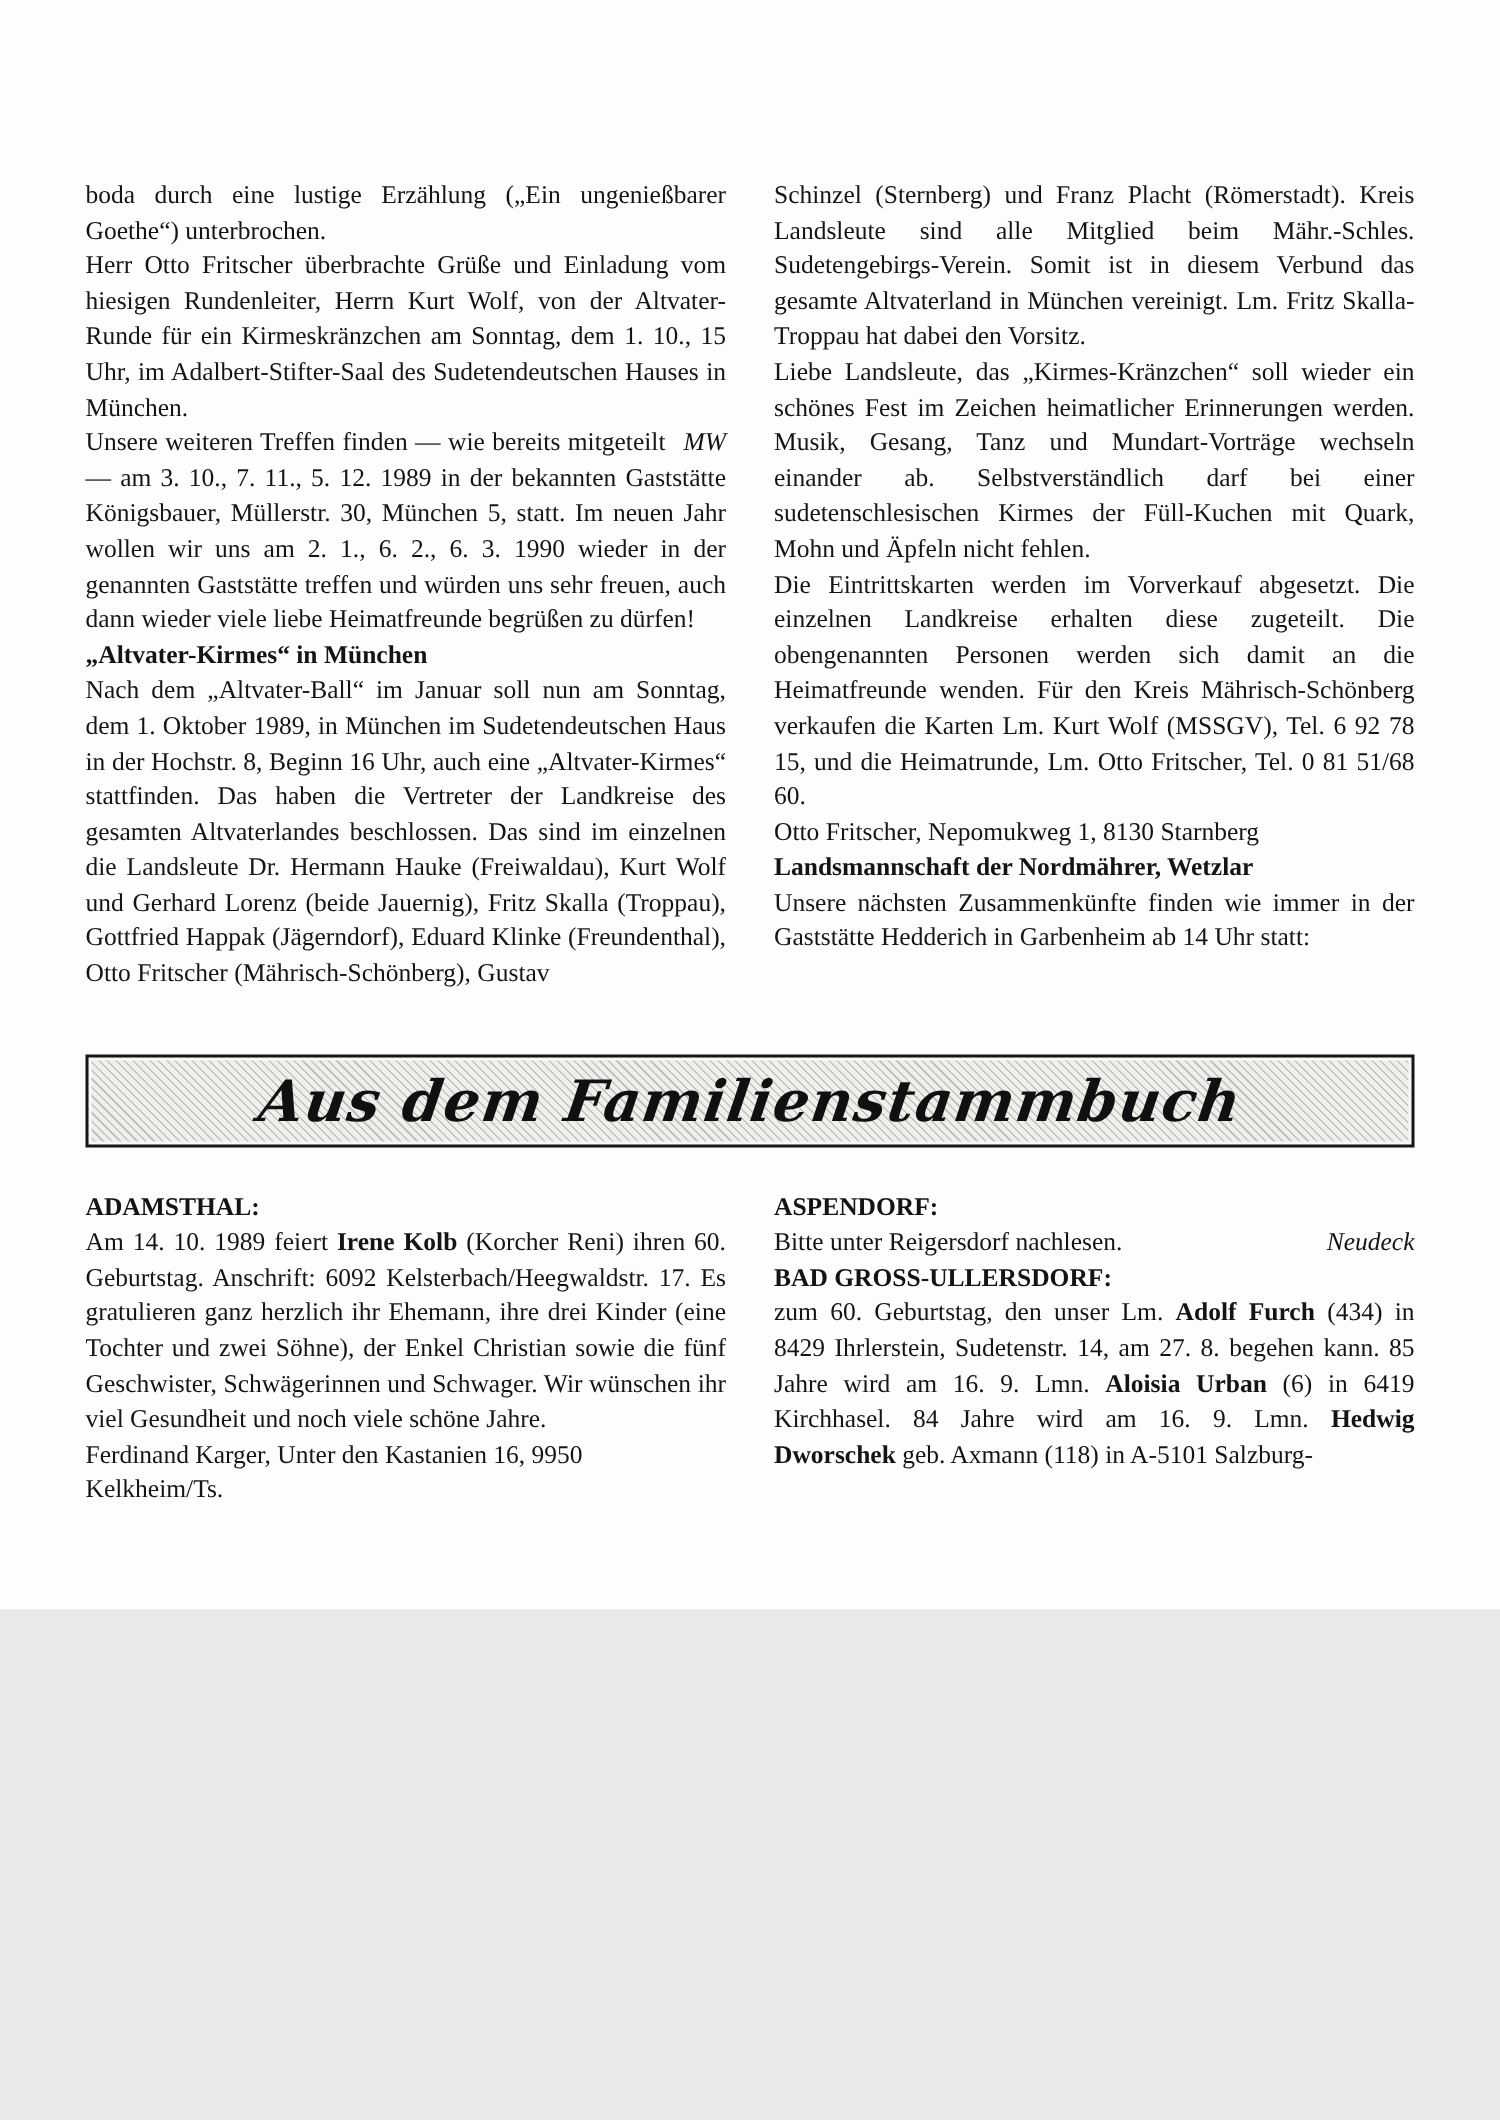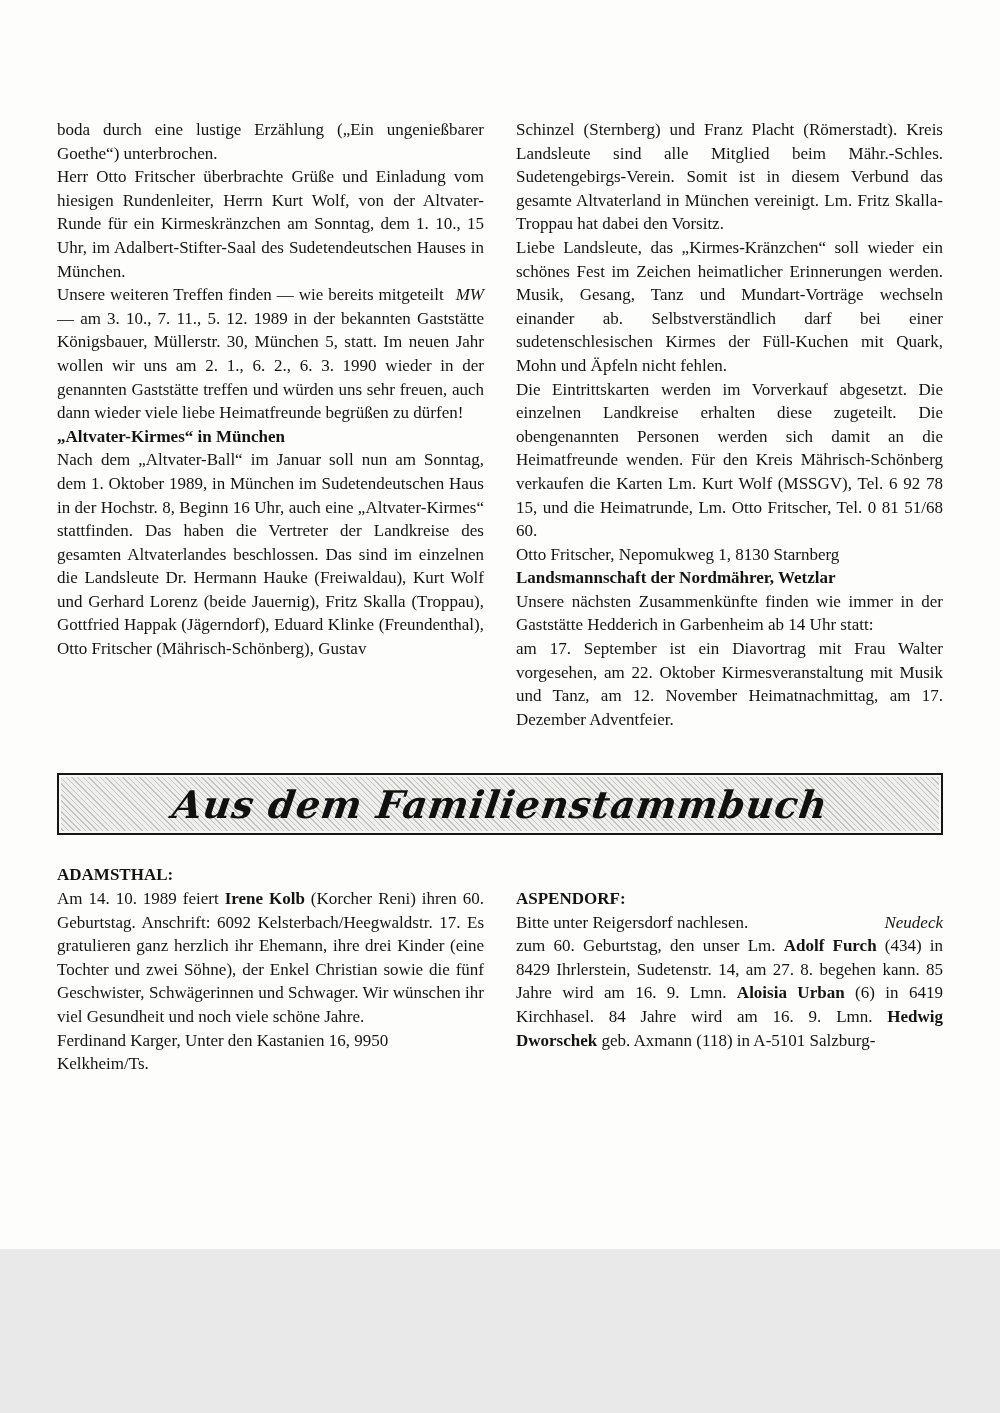--- a/index.html
+++ b/index.html
@@ -1,20 +1,20 @@
 <!DOCTYPE html>
 <html lang="de"><head>
 <meta charset="utf-8">
 <style>
   * { box-sizing: border-box; }
   html, body { margin: 0; padding: 0; background: #e9e9e9; }
   .page {
     position: relative;
     width: 1000px;
-    height: 1249px;
+    height: 1073px;
     margin: 0 auto;
     background: #fdfdfb;
     font-family: "Liberation Serif", "DejaVu Serif", serif;
     color: #141414;
     overflow: hidden;
   }
   .content {
     position: absolute;
     left: 57px;
     top: 118px;
@@ -51,21 +51,21 @@
   .banner-text {
     font-family: "DejaVu Serif", "Liberation Serif", serif;
     font-style: italic;
     font-weight: bold;
     font-size: 38px;
     letter-spacing: 1px;
     transform: skewX(-8deg);
     color: #101010;
     white-space: nowrap;
   }
-  .family { margin-top: 28px; align-items: center; }
+  .family { margin-top: 28px; }
   .page-number {
     position: absolute;
     left: 57px;
     top: 1310px;
     font-size: 21px;
     line-height: 23.6px;
     margin-top: 17px;
   }
 </style>
 </head>
@@ -82,37 +82,37 @@
         <p class="jp bold head-gap">„Altvater-Kirmes“ in München</p>
         <p class="jp">Nach dem „Altvater-Ball“ im Januar soll nun am Sonntag, dem 1. Oktober 1989, in München im Sudetendeutschen Haus in der Hochstr. 8, Beginn 16 Uhr, auch eine „Altvater-Kirmes“ stattfinden. Das haben die Vertreter der Landkreise des gesamten Altvaterlandes beschlossen. Das sind im einzelnen die Landsleute Dr. Hermann Hauke (Freiwaldau), Kurt Wolf und Gerhard Lorenz (beide Jauernig), Fritz Skalla (Troppau), Gottfried Happak (Jägerndorf), Eduard Klinke (Freundenthal), Otto Fritscher (Mährisch-Schönberg), Gustav</p>
       </div>
       <div class="col">
         <p class="jp">Schinzel (Sternberg) und Franz Placht (Römerstadt). Kreis Landsleute sind alle Mitglied beim Mähr.-Schles. Sudetengebirgs-Verein. Somit ist in diesem Verbund das gesamte Altvaterland in München vereinigt. Lm. Fritz Skalla-Troppau hat dabei den Vorsitz.</p>
         <p class="jp">Liebe Landsleute, das „Kirmes-Kränzchen“ soll wieder ein schönes Fest im Zeichen heimatlicher Erinnerungen werden. Musik, Gesang, Tanz und Mundart-Vorträge wechseln einander ab. Selbstverständlich darf bei einer sudetenschlesischen Kirmes der Füll-Kuchen mit Quark, Mohn und Äpfeln nicht fehlen.</p>
         <p class="jp">Die Eintrittskarten werden im Vorverkauf abgesetzt. Die einzelnen Landkreise erhalten diese zugeteilt. Die obengenannten Personen werden sich damit an die Heimatfreunde wenden. Für den Kreis Mährisch-Schönberg verkaufen die Karten Lm. Kurt Wolf (MSSGV), Tel. 6 92 78 15, und die Heimatrunde, Lm. Otto Fritscher, Tel. 0 81 51/68 60.</p>
         <p class="jp last-left">Otto Fritscher, Nepomukweg 1, 8130 Starnberg</p>
         <p class="jp bold head-gap">Landsmannschaft der Nordmährer, Wetzlar</p>
         <p class="jp">Unsere nächsten Zusammenkünfte finden wie immer in der Gaststätte Hedderich in Garbenheim ab 14 Uhr statt:</p>
-        <p class="jp">am 17. September ist ein Diavortrag mit Frau Walter vorgesehen, am 22. Oktober Kirmesveranstaltung mit Musik und Tanz, am 12. November Heimatnachmittag, am 17. Dezember Adventfeier.</p>
       </div>
     </div>
 
     <div class="banner">
       <span class="banner-text">Aus dem Familienstammbuch</span>
     </div>
 
     <div class="cols family">
       <div class="col">
         <p class="jp bold">ADAMSTHAL:</p>
         <p class="jp"><span>Am 14. 10. 1989 feiert </span><span class="bold">Irene Kolb</span><span> (Korcher Reni) ihren 60. Geburtstag. Anschrift: 6092 Kelsterbach/Heegwaldstr. 17. Es gratulieren ganz herzlich ihr Ehemann, ihre drei Kinder (eine Tochter und zwei Söhne), der Enkel Christian sowie die fünf Geschwister, Schwägerinnen und Schwager. Wir wünschen ihr viel Gesundheit und noch viele schöne Jahre.</span></p>
         <p class="jp last-left">Ferdinand Karger, Unter den Kastanien 16, 9950 Kelkheim/Ts.</p>
       </div>
       <div class="col">
         <p class="jp bold">ASPENDORF:</p>
         <p class="jp last-left"><span class="sig">Neudeck</span><span>Bitte unter Reigersdorf nachlesen.</span></p>
+        <p class="jp bold head-gap">BAD GROSS-ULLERSDORF:</p>
         <p class="jp"><span>zum 60. Geburtstag, den unser Lm. </span><span class="bold">Adolf Furch</span><span> (434) in 8429 Ihrlerstein, Sudetenstr. 14, am 27. 8. begehen kann. 85 Jahre wird am 16. 9. Lmn. </span><span class="bold">Aloisia Urban</span><span> (6) in 6419 Kirchhasel. 84 Jahre wird am 16. 9. Lmn. </span><span class="bold">Hedwig Dworschek</span><span> geb. Axmann (118) in A-5101 Salzburg-</span></p>
       </div>
     </div>
 
   </div>
 
   <div class="page-number">18</div>
 </div>
 
 </body></html>

